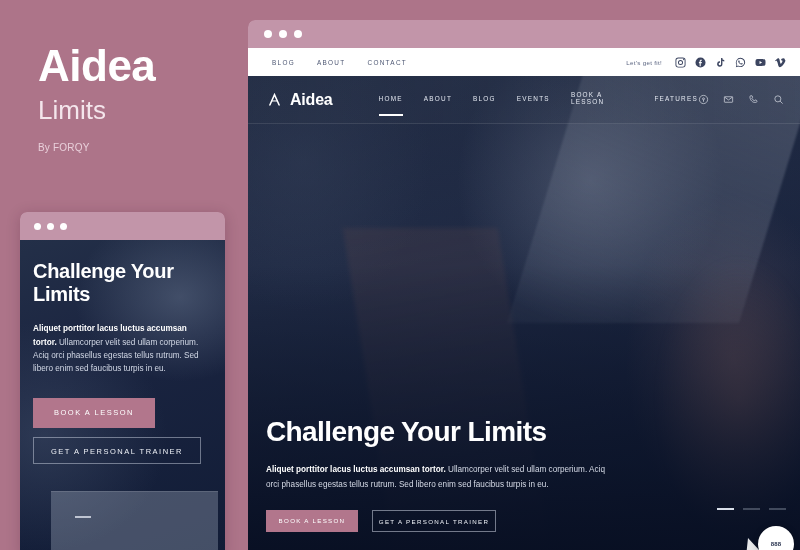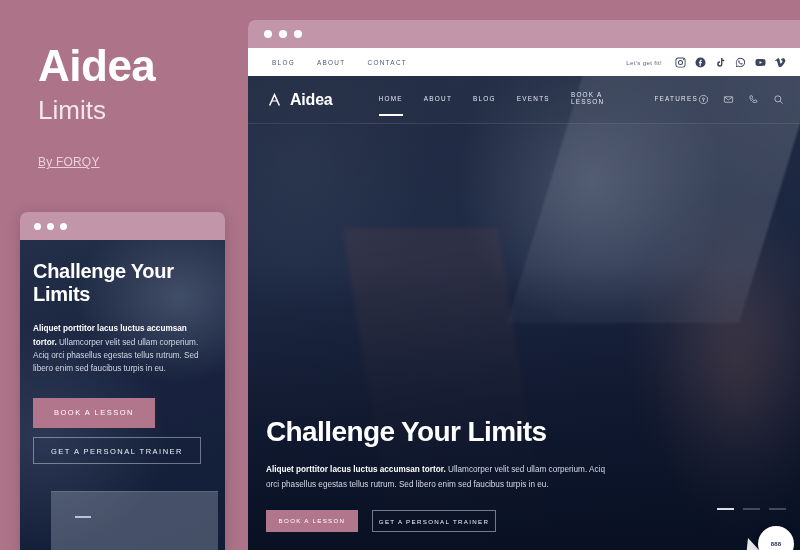--- a/index.html
+++ b/index.html
@@ -15,22 +15,22 @@
   .promo { position: absolute; left: 38px; top: 44px; width: 210px; }
   .promo-title {
     font-size: 44px; font-weight: 700; color: #ffffff;
     letter-spacing: -0.5px; line-height: 1.0;
   }
   .promo-sub {
     font-size: 26px; font-weight: 400; color: #f4e6ec;
     margin-top: 9px; line-height: 1.0;
   }
   .promo-by {
-    font-size: 12px; font-weight: 400; color: #e9cfda;
-    margin-top: 32px; letter-spacing: 0.2px; text-decoration: underline;
+    font-size: 10px; font-weight: 400; color: #e9cfda;
+    margin-top: 19px; letter-spacing: 0.2px;
   }
 
   
   .titlebar { background: #c295a9; display: flex; align-items: center; }
   .dot { border-radius: 50%; background: #ffffff; }
 
   
   .phone {
     position: absolute; left: 20px; top: 212px;
     width: 205px; height: 345px;

